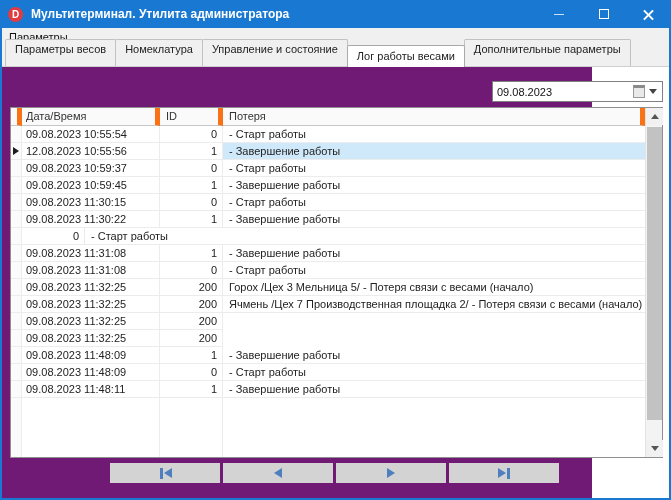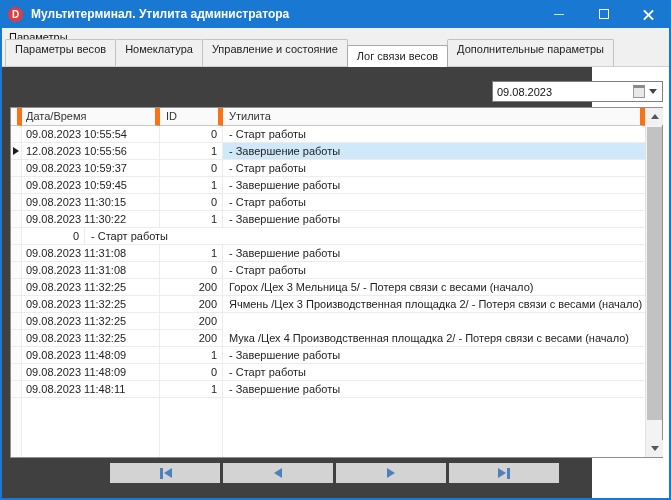--- a/index.html
+++ b/index.html
@@ -39,21 +39,21 @@
   .tabbar { position:absolute; left:2px; top:45px; width:667px; height:22px;
     background:#f0f0f0; display:flex; align-items:flex-end; padding-left:3px;
     border-bottom:1px solid #cfcfcf; }
   .tab { height:27px; line-height:18px; padding:0 9px; font-size:11px; color:#222;
     background:#f0f0f0; border:1px solid #c2c2c2; border-bottom:none;
     border-radius:2px 2px 0 0; margin-right:-1px; white-space:nowrap; }
   .tab.active { background:#fff; height:22px; line-height:21px; position:relative;
     z-index:2; margin-bottom:-1px; border-color:#a9a9a9; }
 
   
-  .content { position:absolute; left:2px; top:67px; width:590px; height:431px; background:#404040;padding-left:14px; }
+  .content { position:absolute; left:2px; top:67px; width:590px; height:431px; background:#701a75;padding-left:14px; }
 
   
   .datefield { position:absolute; left:490px; top:14px; width:171px; height:21px;
     border:1px solid #808080; background:#fff; display:flex; align-items:center; }
   .datefield .val { flex:1; font-size:11px; color:#111; padding-left:4px; }
   .cal-icon { width:12px; height:13px; border:1px solid #9a9a9a; background:#e9e9e9;
     border-top:3px solid #8a8a8a; margin-right:4px; }
   .caret-down { width:0; height:0; border-left:4px solid transparent;
     border-right:4px solid transparent; border-top:5px solid #444; margin-right:5px; }
 
@@ -131,39 +131,39 @@
   </div>
 
   <div class="menubar">
     <div class="menu-item">Параметры</div>
   </div>
 
   <div class="tabbar">
     <div class="tab">Параметры весов</div>
     <div class="tab">Номеклатура</div>
     <div class="tab">Управление и состояние</div>
-    <div class="tab active">Лог связи весов</div>
+    <div class="tab active">Лог работы весами</div>
     <div class="tab">Дополнительные параметры</div>
   </div>
 
   <div class="content">
 
     <div class="datefield">
       <div class="val">09.08.2023</div>
       <div class="cal-icon"></div>
       <div class="caret-down"></div>
     </div>
 
     <div class="grid">
       <div class="grid-inner">
         <div class="ghead">
           <div class="th c-gutter"></div>
           <div class="th c-date">Дата/Время</div>
           <div class="th c-id">ID</div>
-          <div class="th c-event">Утилита</div>
+          <div class="th c-event">Потеря</div>
         </div>
         <div class="gbody">
           <div class="tr">
     <div class="td c-gutter"></div>
     <div class="td c-date">09.08.2023 10:55:54</div>
     <div class="td c-id">0</div>
     <div class="td c-event">- Старт работы</div>
   </div>
             <div class="tr current">
     <div class="td c-gutter">
@@ -217,32 +217,31 @@
             <div class="tr">
     <div class="td c-gutter"></div>
     <div class="td c-date">09.08.2023 11:32:25</div>
     <div class="td c-id">200</div>
     <div class="td c-event">Горох /Цех 3 Мельница 5/ - Потеря связи с весами (начало)</div>
   </div>
             <div class="tr">
     <div class="td c-gutter"></div>
     <div class="td c-date">09.08.2023 11:32:25</div>
     <div class="td c-id">200</div>
-    <div class="td c-event">Ячмень /Цех 3 Производственная площадка 2/ - Потеря связи с весами (начало)</div>
+    <div class="td c-event">Ячмень /Цех 7 Производственная площадка 2/ - Потеря связи с весами (начало)</div>
   </div>
             <div class="tr">
     <div class="td c-gutter"></div>
     <div class="td c-date">09.08.2023 11:32:25</div>
     <div class="td c-id">200</div>
   </div>
             <div class="tr">
     <div class="td c-gutter"></div>
     <div class="td c-date">09.08.2023 11:32:25</div>
     <div class="td c-id">200</div>
-    <div class="td c-event">Мука /Цех 4 Производственная площадка 2/ - Потеря связи с весами (начало)</div>
   </div>
             <div class="tr">
     <div class="td c-gutter"></div>
     <div class="td c-date">09.08.2023 11:48:09</div>
     <div class="td c-id">1</div>
     <div class="td c-event">- Завершение работы</div>
   </div>
             <div class="tr">
     <div class="td c-gutter"></div>
     <div class="td c-date">09.08.2023 11:48:09</div>

